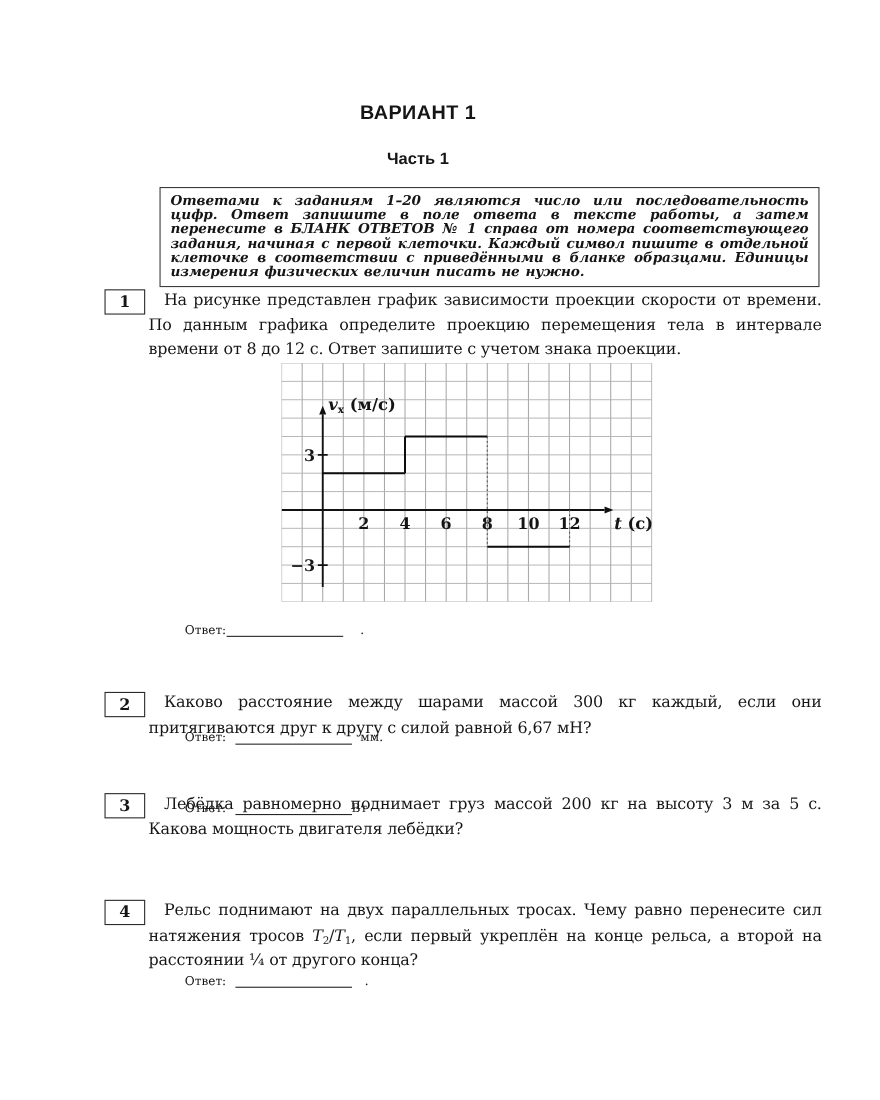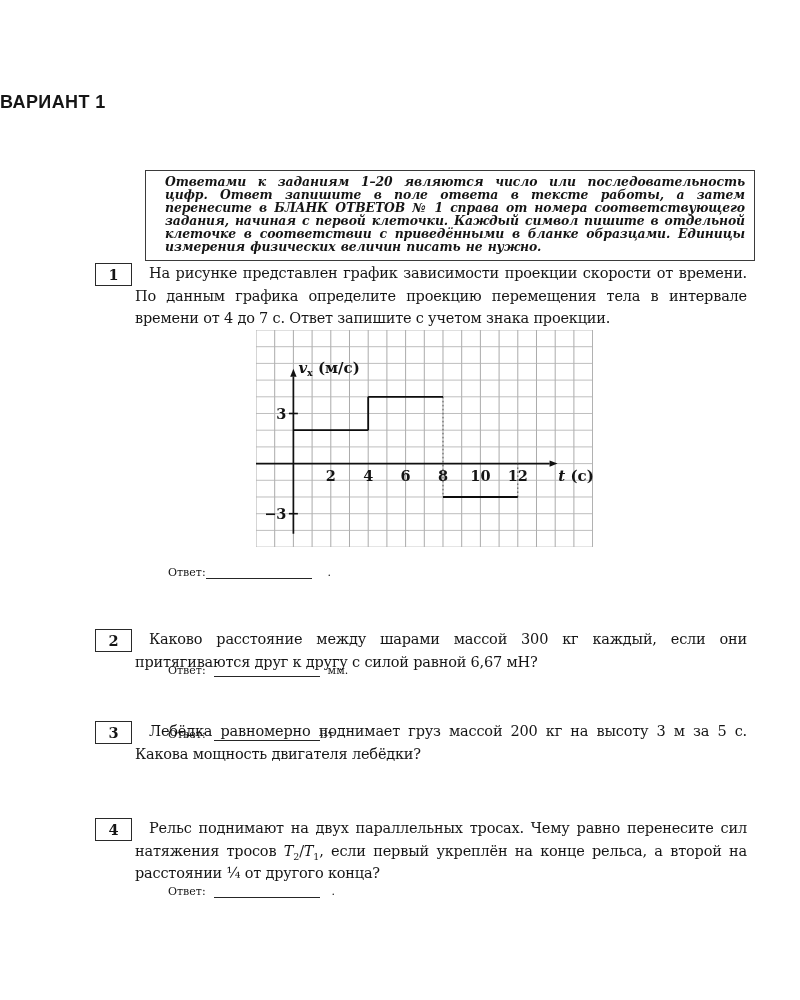--- a/index.html
+++ b/index.html
@@ -1,23 +1,23 @@
 <!DOCTYPE html>
 <html><head>
 <meta charset="utf-8">
 <style>
   html,body{margin:0;padding:0;background:#ffffff;}
   .page{position:relative;width:800px;height:1000px;background:#ffffff;overflow:hidden;
         font-family:"DejaVu Serif",serif;color:#151515;}
-  .title{position:absolute;top:92px;left:0;width:760px;text-align:left;
+  .title{position:absolute;top:92px;left:0;width:760px;text-align:center;
          font-family:"Liberation Sans",sans-serif;font-weight:bold;font-size:18px;letter-spacing:.4px;}
   .subtitle{position:absolute;top:136px;left:0;width:760px;text-align:center;
             font-family:"Liberation Sans",sans-serif;font-weight:bold;font-size:15px;}
   .rules{position:absolute;left:145px;top:170px;width:580px;border:1.3px solid #3b3b3b;
-         padding:4px 9px 6px 19px;font-weight:bold;font-style:italic;font-size:12.4px;
+         padding:4px 9px 6px 9px;font-weight:bold;font-style:italic;font-size:12.4px;
          line-height:13.1px;text-align:justify;letter-spacing:-0.1px;word-spacing:1px;}
   .q{position:absolute;left:95px;width:652px;}
   .numbox{position:absolute;left:0;top:1px;width:35px;height:21px;border:1.5px solid #2a2a2a;
           text-align:center;font-weight:bold;font-size:14.5px;line-height:21px;background:#fff;}
   .qtext{margin-left:40px;width:612px;text-align:justify;font-size:14.5px;line-height:22.6px;
          text-indent:14px;letter-spacing:-0.2px;}
   .qtext i{font-style:italic;}
   .qtext sub{font-size:9.5px;vertical-align:-3.5px;line-height:0;}
   .answer{position:absolute;left:168px;font-size:11px;white-space:nowrap;}
   .blank{display:inline-block;width:106px;height:12px;border-bottom:1.3px solid #262626;
@@ -28,30 +28,31 @@
   .chart{position:absolute;left:256px;top:330px;}
   .chart text.tick{font-family:"DejaVu Serif",serif;font-weight:600;font-size:14.5px;fill:#141414;}
   .chart text.axis-label{font-family:"DejaVu Serif",serif;font-weight:600;font-size:15px;fill:#141414;}
 </style>
 </head>
 <body>
 
 <div class="page">
 
   <div class="title">ВАРИАНТ 1</div>
+  <div class="subtitle">Часть 1</div>
 
   <div class="rules">
     <span>Ответами к заданиям 1–20 являются число или последовательность цифр. Ответ запишите в поле ответа в тексте работы, а затем перенесите в БЛАНК ОТВЕТОВ № 1 справа от номера соответствующего задания, начиная с первой клеточки. Каж­дый символ пишите в отдельной клеточке в соответствии с приведёнными в бланке образцами.  Единицы измерения физических величин писать не нужно.</span>
   </div>
 
   <div class="q" style="top:262px">
     <div class="numbox">
       <span>1</span>
     </div>
-    <div class="qtext">На рисунке представлен график зависимости проекции скорости от времени. По данным графика определите проекцию перемещения тела в интервале времени от 4 до 7 с. Ответ запишите с учетом знака проекции.</div>
+    <div class="qtext">На рисунке представлен график зависимости проекции скорости от времени. По данным графика определите проекцию перемещения тела в интервале времени от 8 до 12 с. Ответ запишите с учетом знака проекции.</div>
   </div>
 
   <svg class="chart" xmlns="http://www.w3.org/2000/svg" viewBox="0 0 336.59999999999997 217.1" width="336.59999999999997" height="217.1">
       <line x1="0" y1="0" x2="0" y2="217.1" stroke="#a2a2a2" stroke-width="0.9"></line>
       <line x1="18.7" y1="0" x2="18.7" y2="217.1" stroke="#a2a2a2" stroke-width="0.9"></line>
       <line x1="37.4" y1="0" x2="37.4" y2="217.1" stroke="#a2a2a2" stroke-width="0.9"></line>
       <line x1="56.099999999999994" y1="0" x2="56.099999999999994" y2="217.1" stroke="#a2a2a2" stroke-width="0.9"></line>
       <line x1="74.8" y1="0" x2="74.8" y2="217.1" stroke="#a2a2a2" stroke-width="0.9"></line>
       <line x1="93.5" y1="0" x2="93.5" y2="217.1" stroke="#a2a2a2" stroke-width="0.9"></line>
       <line x1="112.19999999999999" y1="0" x2="112.19999999999999" y2="217.1" stroke="#a2a2a2" stroke-width="0.9"></line>

